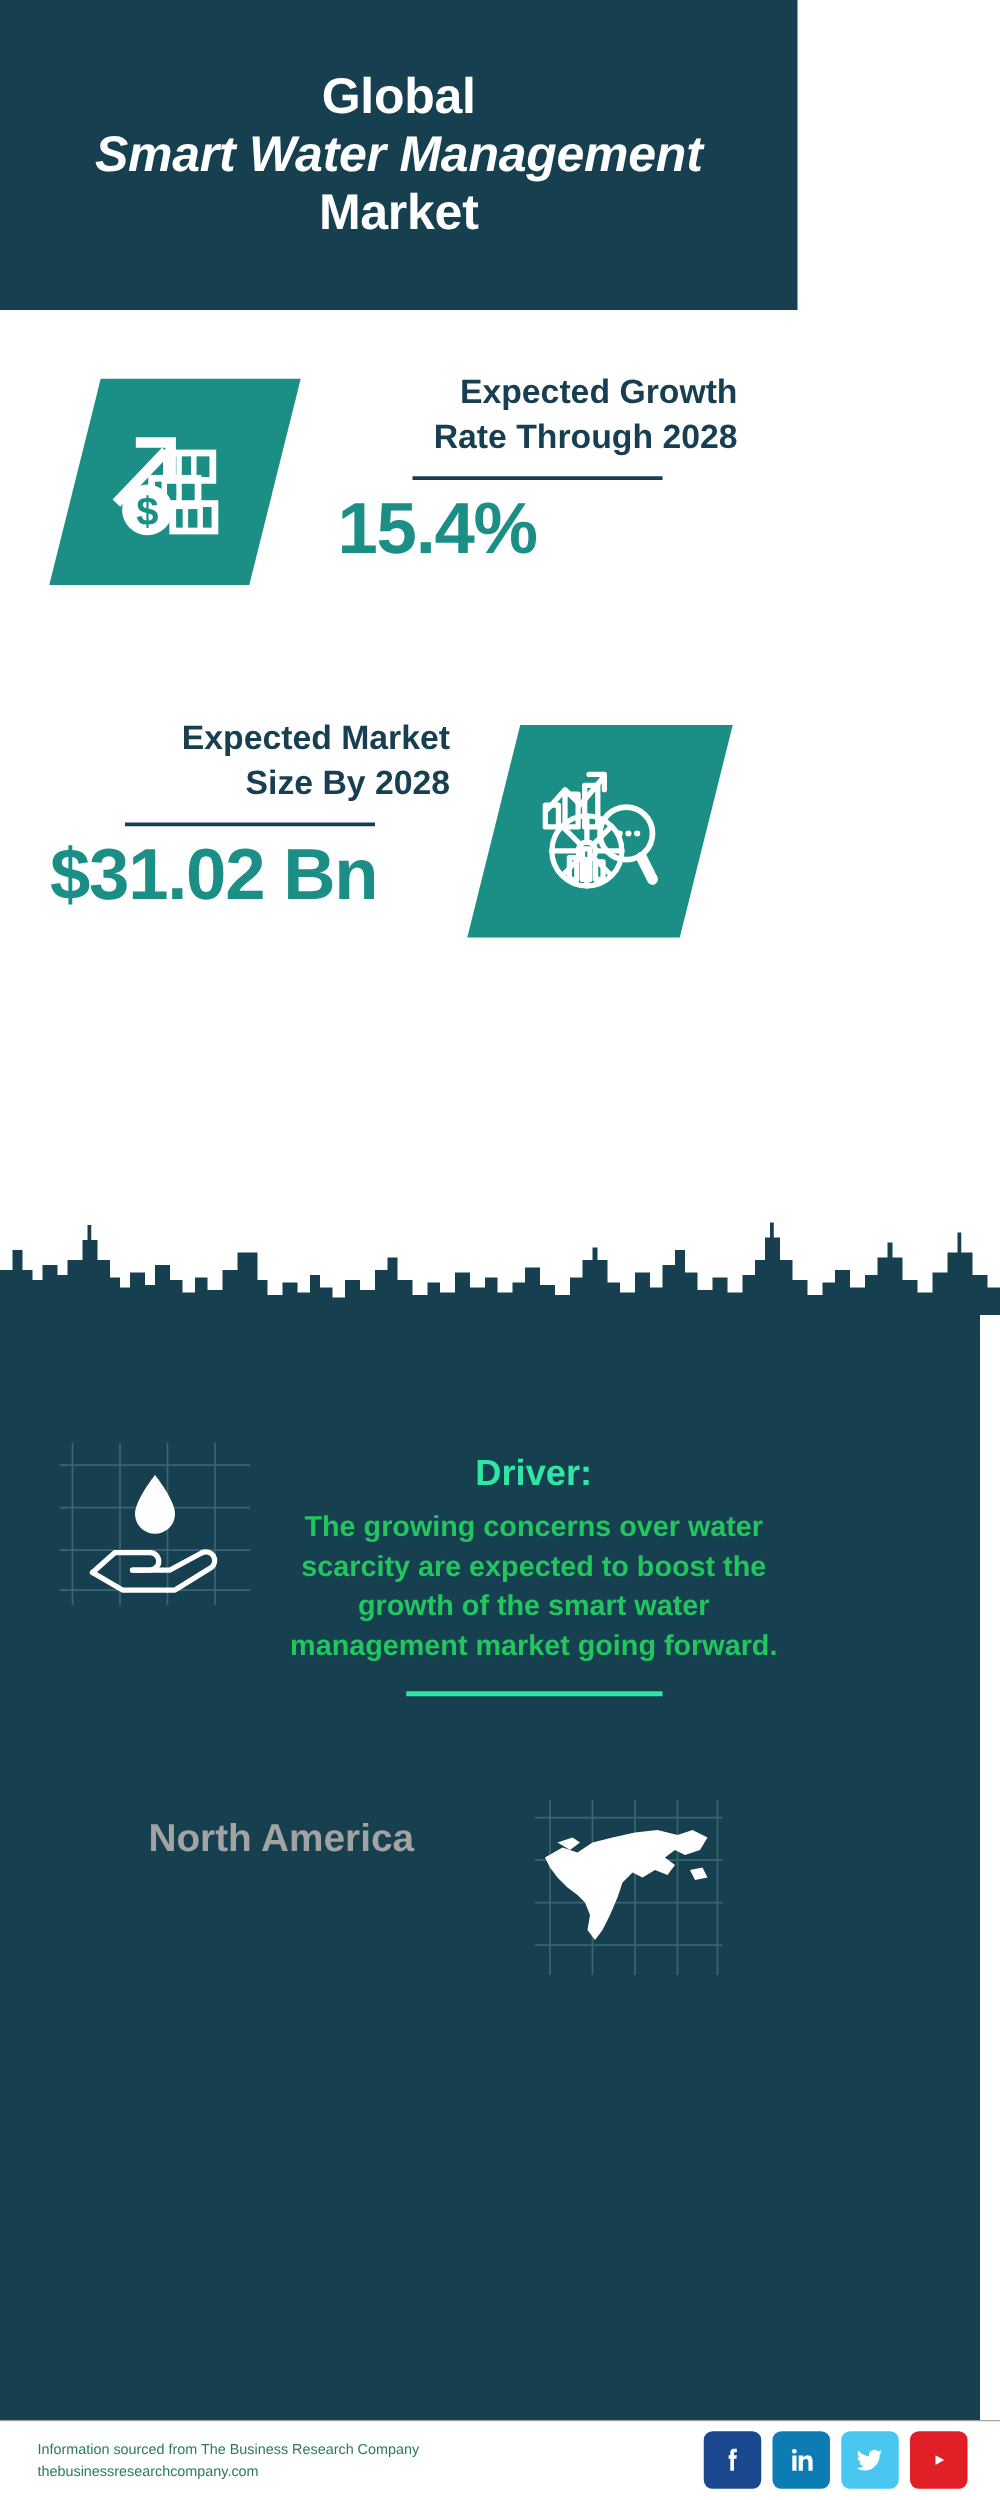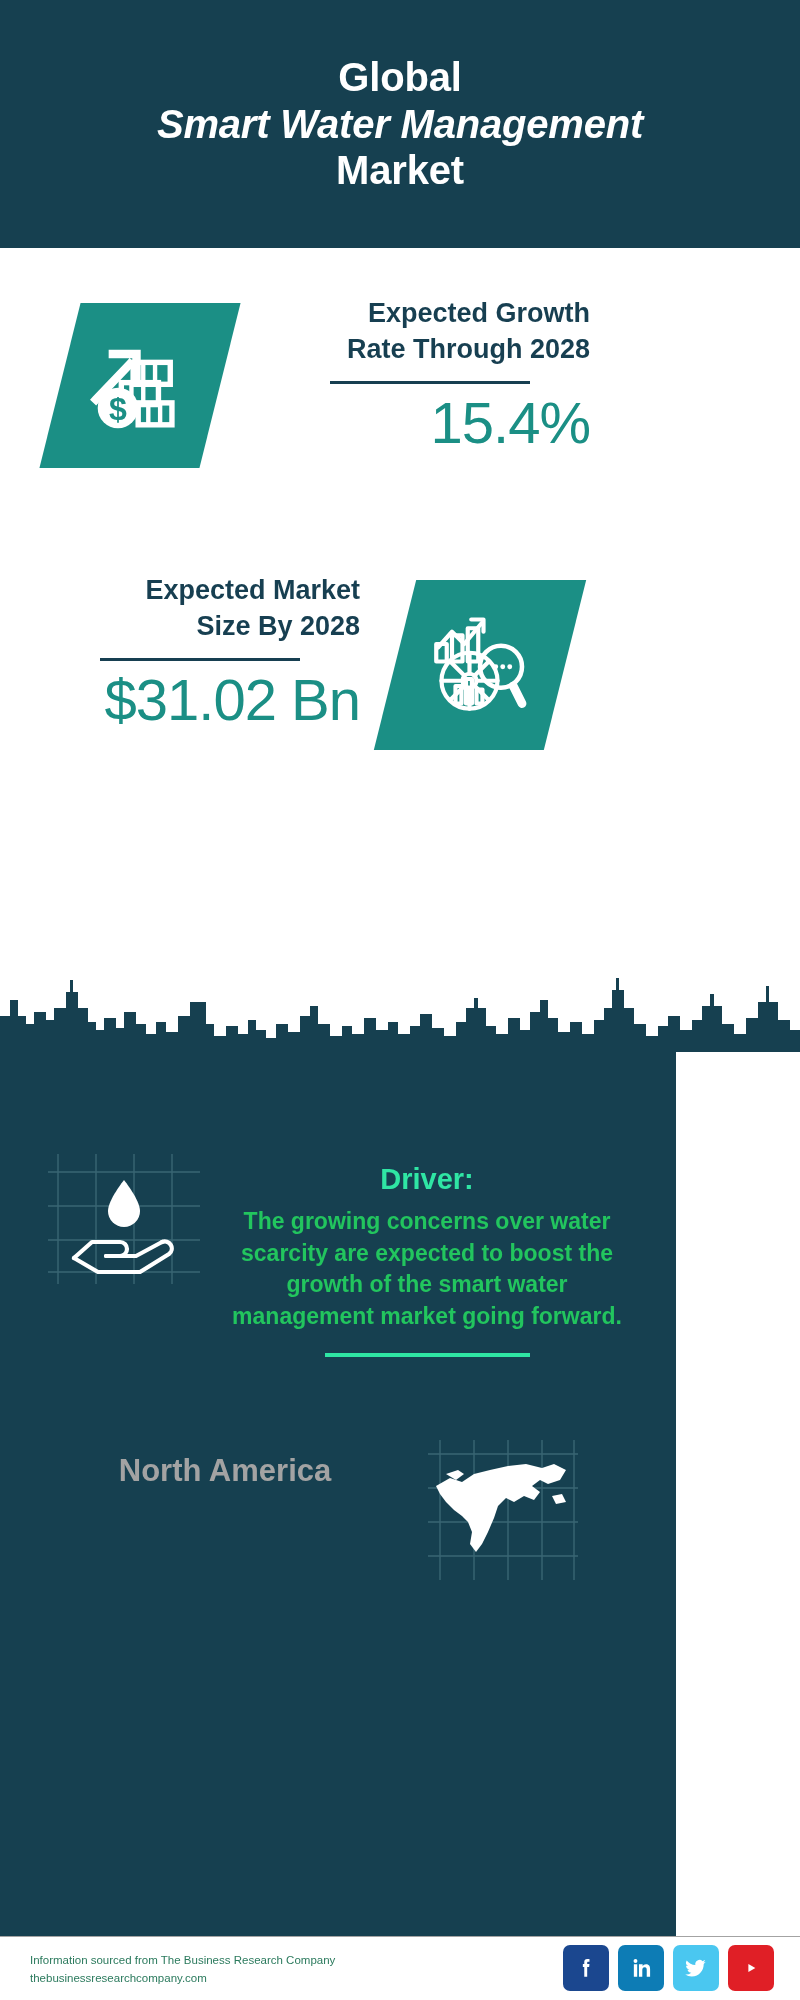--- a/index.html
+++ b/index.html
@@ -7,21 +7,21 @@
     width:800px;height:2000px;
     background:#ffffff;
     font-family:"Liberation Sans", sans-serif;
     overflow:hidden;
     position:relative;
   }
   .page{width:800px;height:2000px;position:relative;overflow:hidden;}
 
   
   .header{
-    width:800px;height:248px;
+    width:638px;height:248px;
     background:#164050;
     display:flex;align-items:center;justify-content:center;
     box-sizing:border-box;padding:0 40px;
   }
   .header-title{
     color:#ffffff;
     font-size:40px;line-height:1.17;
     font-weight:bold;
     text-align:center;
     letter-spacing:-0.2px;
@@ -53,31 +53,31 @@
     font-size:27px;
     line-height:1.32;
     text-align:right;
   }
   .divider-dark{
     height:3px;background:#173f51;
     margin:14px auto 10px auto;
   }
   .stat-value{
     color:#1b8f85;
-    font-weight:normal;
+    font-weight:bold;
     font-size:58px;
     line-height:1;
-    text-align:right;
+    text-align:left;
     letter-spacing:-1px;
   }
 
   
   .dark-panel{
     position:relative;
-    width:676px;height:886px;
+    width:784px;height:886px;
     background:#164050;
   }
   .skyline{
     position:absolute;top:-78px;left:0;
     width:800px;height:80px;
     display:block;
   }
   .grid-ico{position:absolute;}
 
   .driver-wrap{

